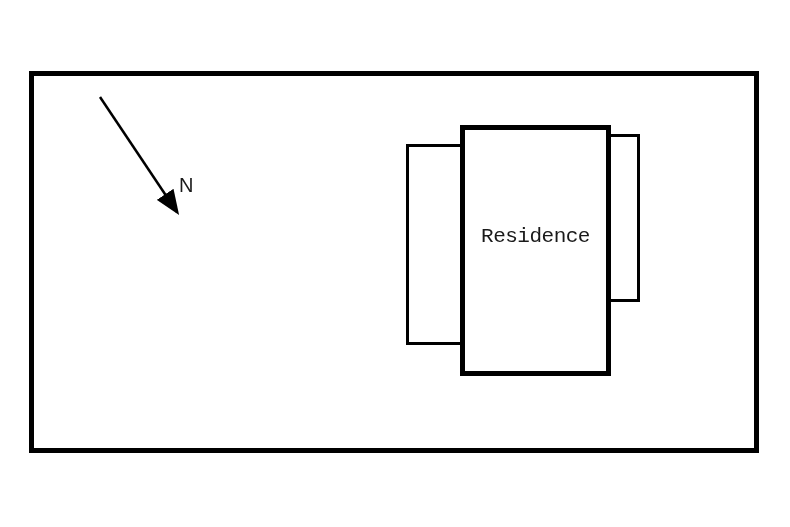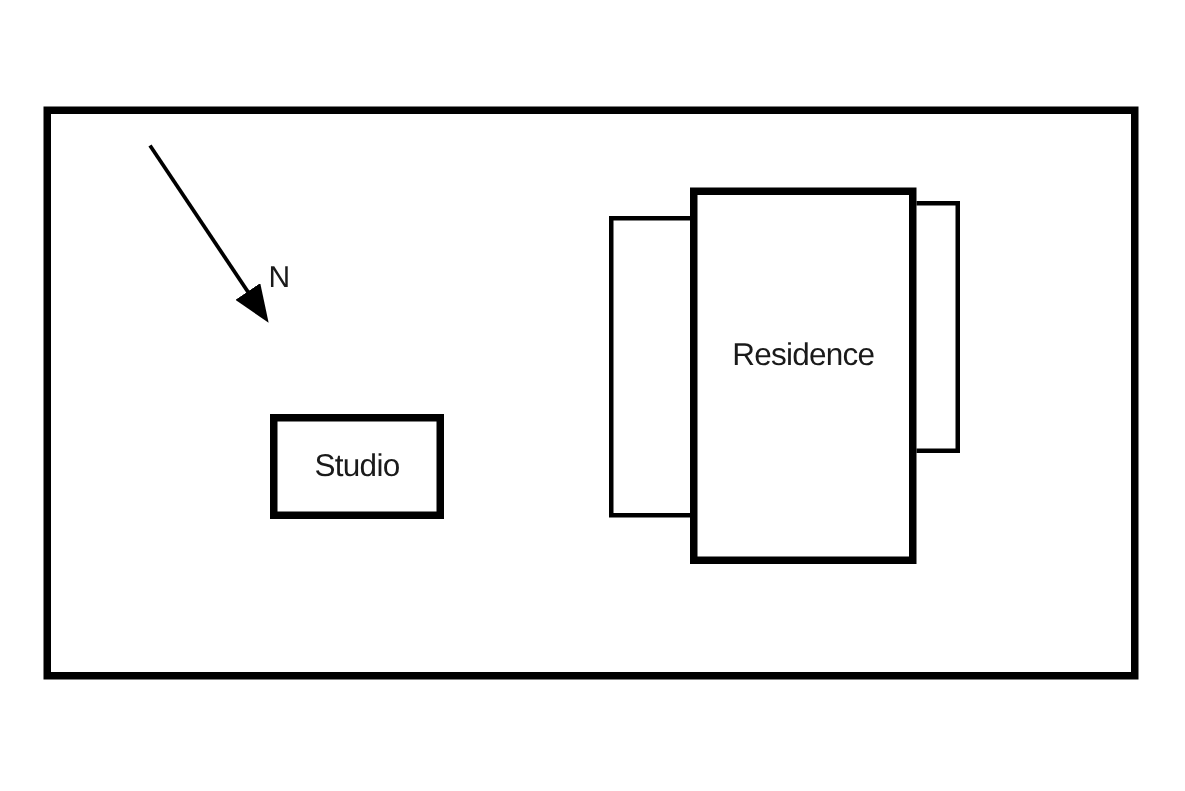--- a/index.html
+++ b/index.html
@@ -54,20 +54,21 @@
     display: flex;
     align-items: center;
     justify-content: center;
     z-index: 2;
   }
   .building .bldg-label {
     font-size: 21px;
     color: #1a1a1a;
     letter-spacing: -0.5px;
     white-space: nowrap;
+    font-family: Liberation Mono, monospace;
   }
   .studio {
     left: 180px;
     top: 276px;
     width: 116px;
     height: 70px;
   }
   .garage {
     left: 159px;
     top: 356px;
@@ -123,18 +124,15 @@
 
   <span class="north-label">N</span>
 
   <div class="wing wing-left"></div>
   <div class="wing wing-right"></div>
 
   <div class="building residence-main">
     <span class="bldg-label">Residence</span>
   </div>
 
-  <div class="building studio">
-    <span class="bldg-label">Studio</span>
-  </div>
 
 
 </div>
 
 </body></html>

